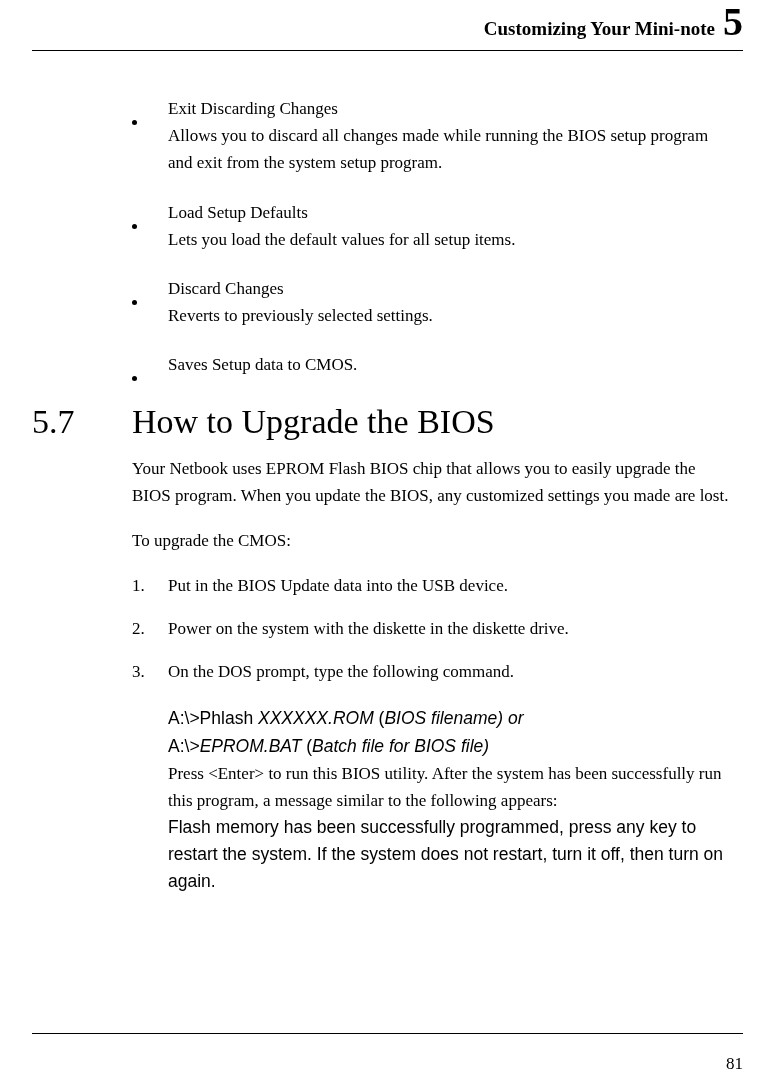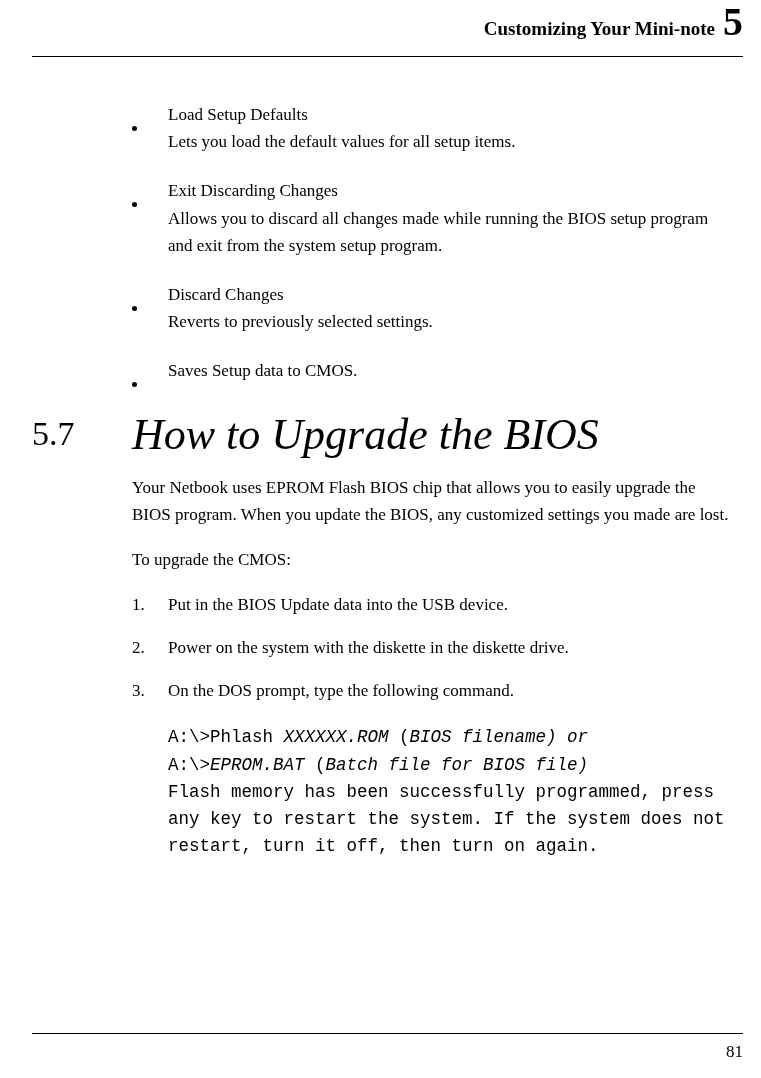--- a/index.html
+++ b/index.html
@@ -18,21 +18,21 @@
       padding: 6px 18px 0 32px;
       box-sizing: border-box;
       height: 100%;
       position: relative;
     }
     .header {
       display: flex;
       justify-content: flex-end;
       align-items: baseline;
       border-bottom: 1.5px solid #000;
-      padding-bottom: 16px;
+      padding-bottom: 10px;
       margin-bottom: 44px;
     }
     .header-title {
       font-weight: bold;
       font-size: 19px;
       margin-right: 8px;
     }
     .chapter-number {
       font-size: 40px;
       font-weight: bold;
@@ -75,41 +75,40 @@
       margin-top: 24px;
       margin-bottom: 14px;
       margin-left: -100px;
     }
     .section-num {
       font-size: 34px;
       width: 100px;
       flex-shrink: 0;
     }
     .section-title {
-      font-size: 44px;
-      font-style: italic;
+      font-size: 34px;
     }
     .para {
       line-height: 1.6;
       margin-bottom: 18px;
     }
     .ol-item {
       display: flex;
       margin-bottom: 16px;
       line-height: 1.6;
     }
     .ol-num {
       width: 36px;
       flex-shrink: 0;
     }
     .ol-body {
       flex: 1;
     }
     .code {
-      font-family: Liberation Mono, monospace;
+      font-family: Liberation Sans, sans-serif;
       font-size: 17.5px;
       line-height: 1.6;
     }
     .code-block {
       margin-top: 18px;
       margin-left: 0;
     }
     .italic {
       font-style: italic;
     }
@@ -119,48 +118,48 @@
     .footer-rule {
       position: absolute;
       left: 32px;
       right: 18px;
       bottom: 44px;
       border-top: 1.5px solid #000;
     }
     .page-num {
       position: absolute;
       right: 18px;
-      bottom: 16px;
+      bottom: 4px;
       font-size: 17px;
     }
   </style>
 </head>
 <body>
 
 <div class="page">
   <div class="header">
     <span class="header-title">Customizing Your Mini-note</span>
     <span class="chapter-number">5</span>
   </div>
 
   <div class="content">
 
     <div class="bullet-item">
       <div class="bullet"><span class="bullet-dot"></span></div>
       <div class="bullet-body">
+        <span class="item-title">Exit Discarding Changes</span>
+        <span class="item-desc">Allows you to discard all changes made while running the BIOS setup program and exit from the system setup program.</span>
+      </div>
+    </div>
+
+    <div class="bullet-item">
+      <div class="bullet"><span class="bullet-dot"></span></div>
+      <div class="bullet-body">
         <span class="item-title">Load Setup Defaults</span>
         <span class="item-desc">Lets you load the default values for all setup items.</span>
-      </div>
-    </div>
-
-    <div class="bullet-item">
-      <div class="bullet"><span class="bullet-dot"></span></div>
-      <div class="bullet-body">
-        <span class="item-title">Exit Discarding Changes</span>
-        <span class="item-desc">Allows you to discard all changes made while running the BIOS setup program and exit from the system setup program.</span>
       </div>
     </div>
 
     <div class="bullet-item">
       <div class="bullet"><span class="bullet-dot"></span></div>
       <div class="bullet-body">
         <span class="item-title">Discard Changes</span>
         <span class="item-desc">Reverts to previously selected settings.</span>
       </div>
     </div>
@@ -194,20 +193,21 @@
       <div class="ol-body">On the DOS prompt, type the following command.</div>
     </div>
 
     <div class="code-block" style="margin-left:36px;">
       <div class="code">
         <span>A:\&gt;Phlash </span><span class="italic">XXXXXX.ROM </span><span>(</span><span class="italic">BIOS filename)  or</span>
       </div>
       <div class="code">
         <span>A:\&gt;</span><span class="italic">EPROM.BAT </span><span>(</span><span class="italic">Batch file for BIOS file)</span>
       </div>
+      <div class="after-code">Press &lt;Enter&gt; to run this BIOS utility. After the system has been successfully run this program, a message similar to the following appears:</div>
 
       <div class="code" style="line-height:1.55;">Flash memory has been successfully programmed, press any key to restart the system. If the system does not restart, turn it off, then turn on again.</div>
     </div>
 
   </div>
 
   <div class="footer-rule"></div>
   <div class="page-num">81</div>
 </div>
 

